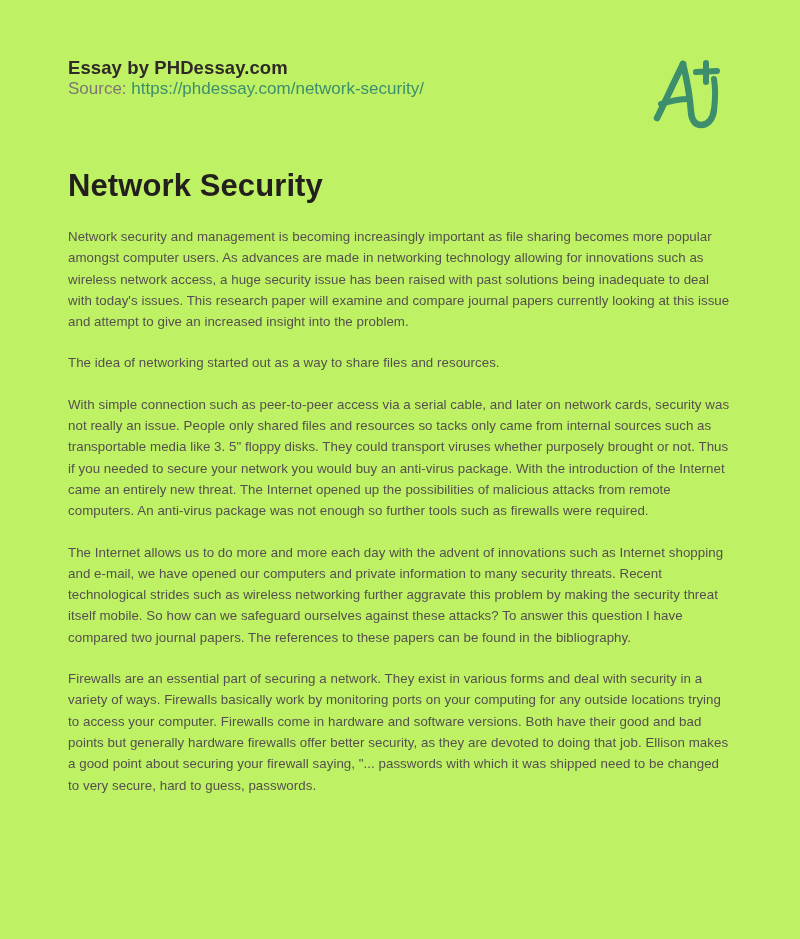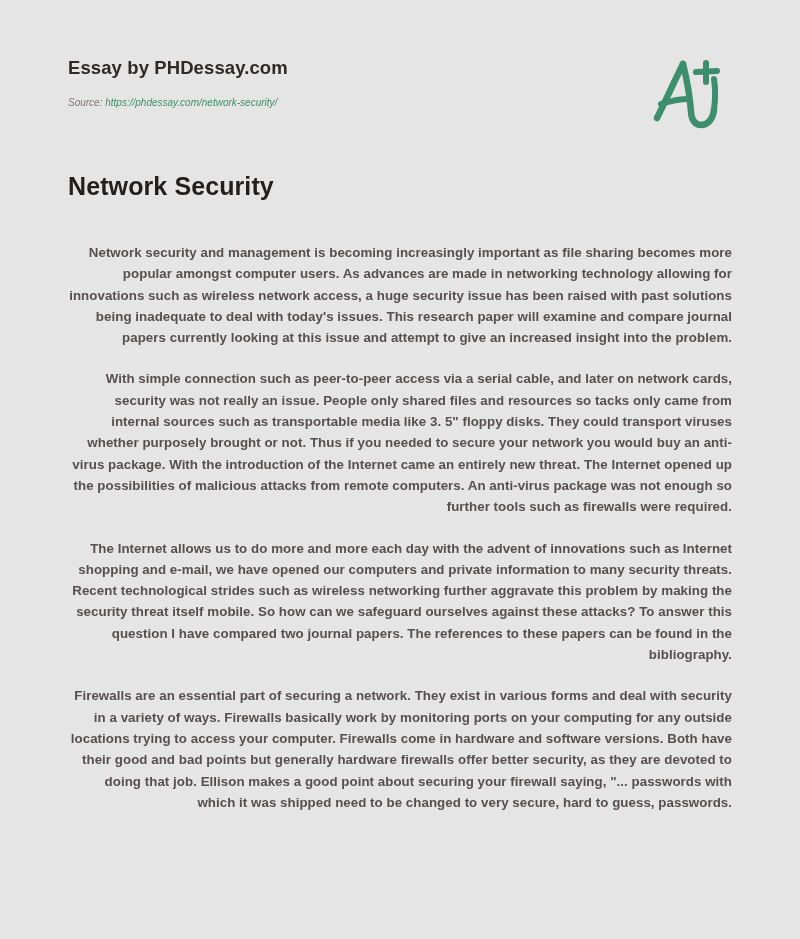--- a/index.html
+++ b/index.html
@@ -12,21 +12,21 @@
     background: #fdf8f1;
     font-family: "Liberation Sans", sans-serif;
     overflow: hidden;
     position: relative;
   }
   .page {
     width: 800px;
     height: 939px;
     position: relative;
     box-sizing: border-box;
-    background: #e5e5e5;
+    background: #bef264;
   }
 
   
   .header {
     position: absolute;
     left: 0;
     top: 0;
     width: 800px;
     height: 150px;
   }
@@ -37,26 +37,24 @@
   }
   .brand-line {
     font-size: 18.5px;
     font-weight: bold;
     color: #2f2a27;
     letter-spacing: 0.1px;
     line-height: 24px;
     white-space: nowrap;
   }
   .source-line {
-    margin-top: 14px;
-    font-size: 10px;
+    font-size: 17px;
     line-height: 18px;
     color: #7d7672;
     white-space: nowrap;
-    font-style: italic;
   }
   .source-label {
     color: #7d7672;
   }
   .source-url {
     color: #3d8e6c;
     text-decoration: none;
   }
 
   
@@ -74,35 +72,34 @@
   }
 
   
   .doc {
     position: absolute;
     left: 68px;
     top: 170px;
     width: 664px;
   }
   .doc-title {
-    font-size: 25px;
+    font-size: 31px;
     font-weight: bold;
     color: #231f1d;
     letter-spacing: 0.1px;
     line-height: 32px;
-    margin: 0 0 40px 0;
+    margin: 0 0 24px 0;
   }
   .para {
     font-size: 13.3px;
     line-height: 21.3px;
     color: #55504f;
     margin: 0 0 20px 0;
-    text-align: right;
+    text-align: left;
     letter-spacing: 0.05px;
-    font-weight: bold;
   }
   .para.section-head {
     color: #55504f;
   }
   .para:last-child {
     margin-bottom: 0;
   }
 </style>
 </head>
 <body>
@@ -140,20 +137,21 @@
 
   </div>
 
   <div class="doc">
 
     <h1 class="doc-title">Network Security</h1>
 
     <p class="para">Network security and management is becoming increasingly important as file sharing becomes more popular amongst computer users. As advances are made in networking technology allowing for innovations such as wireless network access, a huge security issue has been raised with past solutions being inadequate to deal with today's issues. This research paper will examine and compare journal papers currently looking at this issue and attempt to give an increased insight into the problem.</p>
 
 
+    <p class="para">The idea of networking started out as a way to share files and resources.</p>
 
     <p class="para">With simple connection such as peer-to-peer access via a serial cable, and later on network cards, security was not really an issue. People only shared files and resources so tacks only came from internal sources such as transportable media like 3. 5" floppy disks. They could transport viruses whether purposely brought or not. Thus if you needed to secure your network you would buy an anti-virus package. With the introduction of the Internet came an entirely new threat. The Internet opened up the possibilities of malicious attacks from remote computers. An anti-virus package was not enough so further tools such as firewalls were required.</p>
 
     <p class="para">The Internet allows us to do more and more each day with the advent of innovations such as Internet shopping and e-mail, we have opened our computers and private information to many security threats. Recent technological strides such as wireless networking further aggravate this problem by making the security threat itself mobile. So how can we safeguard ourselves against these attacks? To answer this question I have compared two journal papers. The references to these papers can be found in the bibliography.</p>
 
 
 
 
     <p class="para">Firewalls are an essential part of securing a network. They exist in various forms and deal with security in a variety of ways. Firewalls basically work by monitoring ports on your computing for any outside locations trying to access your computer. Firewalls come in hardware and software versions. Both have their good and bad points but generally hardware firewalls offer better security, as they are devoted to doing that job. Ellison makes a good point about securing your firewall saying, "... passwords with which it was shipped need to be changed to very secure, hard to guess, passwords.</p>
 

